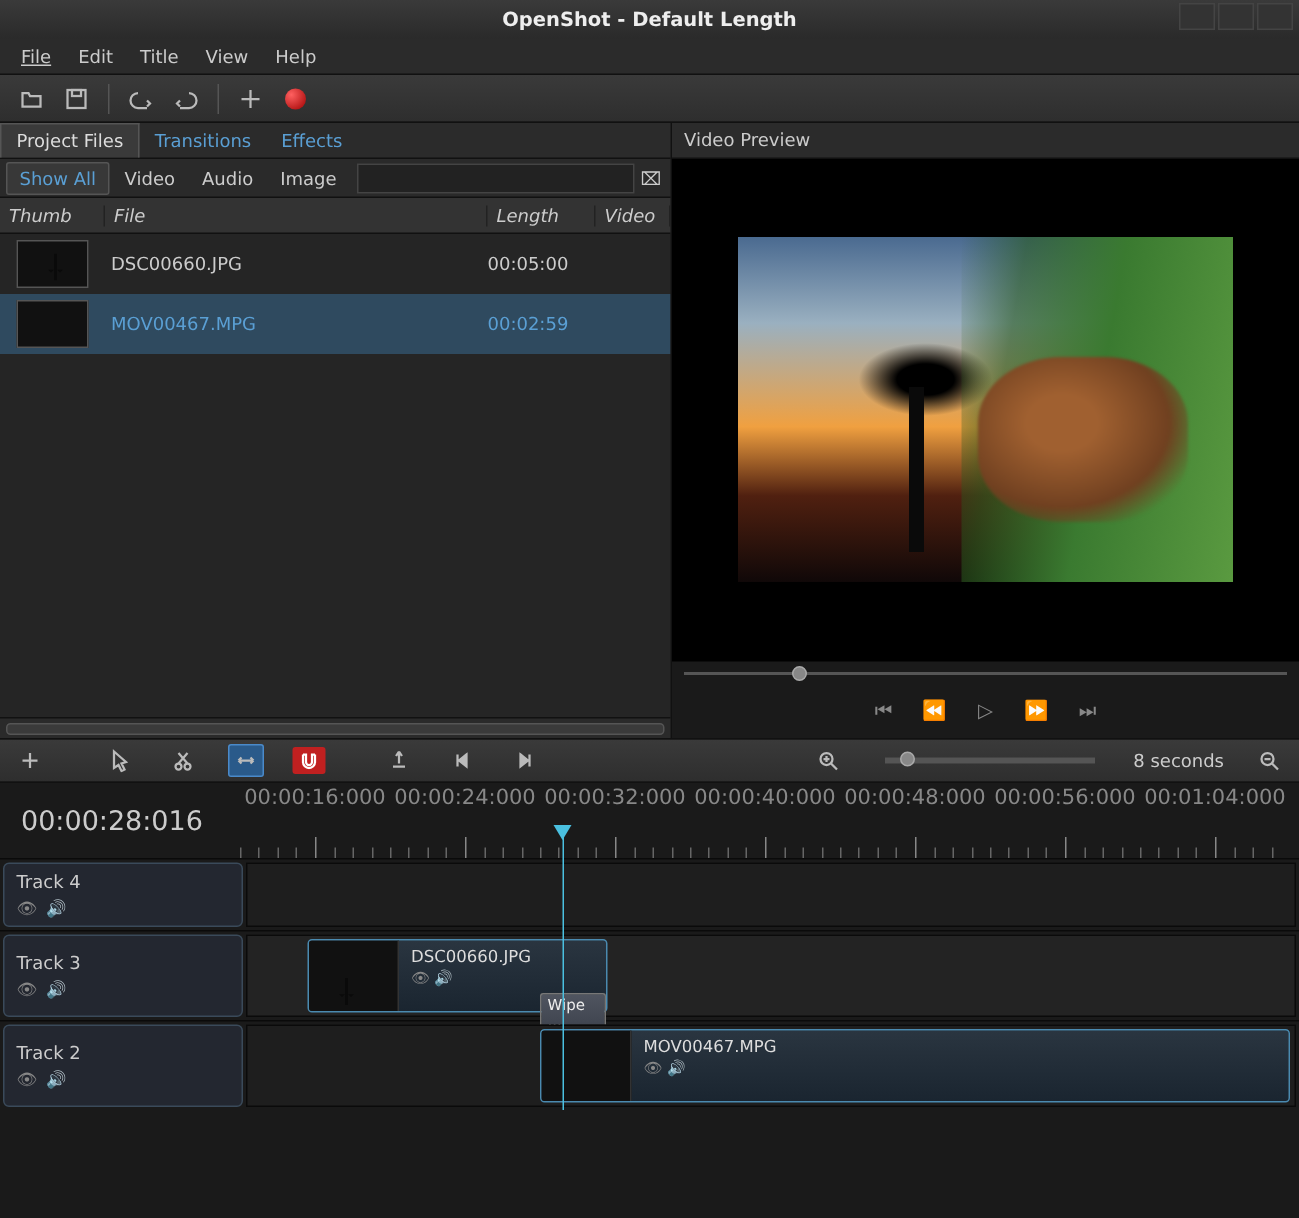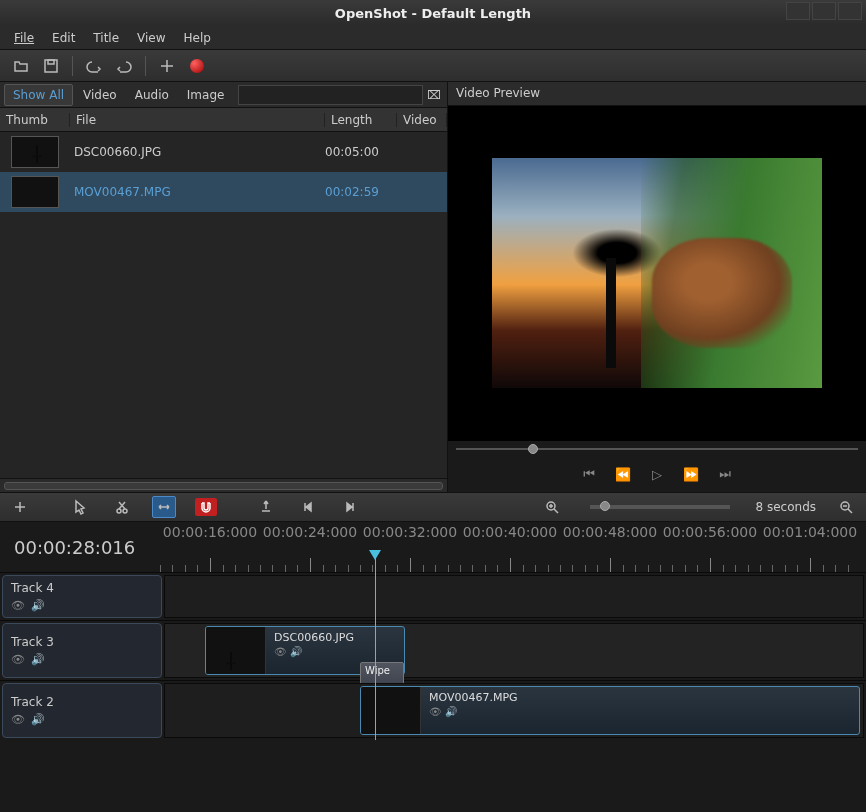--- a/index.html
+++ b/index.html
@@ -33,21 +33,21 @@
 
 
 .filter-row { height: 26px; background: #2a2a2a; display: flex; align-items: center; padding: 0 4px; gap: 2px; border-bottom: 1px solid #111; }
 .filter-row .fbtn { padding: 3px 8px; border-radius: 2px; cursor: pointer; text-align: center; }
 .filter-row .fbtn.active { color: #5a9fd4; background: #383838; border: 1px solid #555; }
 .filter-row input { flex: 1; background: #222; border: 1px solid #444; color: #ccc; height: 20px; padding: 0 4px; margin-left: 4px; }
 .filter-row .clear { width: 18px; text-align: center; cursor: pointer; }
 
 
 .file-header { height: 24px; background: #333; display: flex; align-items: center; border-bottom: 1px solid #111; }
-.file-header div { padding: 0 6px; border-right: 1px solid #222; }
+.file-header div { padding: 0 6px; border-right: 1px solid #222; font-style: italic; }
 .col-thumb { width: 70px; }
 .col-file { flex: 1; }
 .col-len { width: 72px; }
 .col-label { width: 50px; }
 .file-list { flex: 1; background: #252525; overflow: auto; }
 .file-row { height: 40px; display: flex; align-items: center; padding: 0 0; cursor: pointer; }
 .file-row.selected { background: #2f4a5f; color: #5a9fd4; }
 .file-row .thumb { width: 70px; display: flex; justify-content: center; }
 .file-row .thumb .imgbox { width: 48px; height: 32px; background: #111; border: 1px solid #555; overflow: hidden; }
 .file-row .fname { flex: 1; padding-left: 4px; }
@@ -176,20 +176,25 @@
       </svg>
     </div>
   <div class="tbtn">
       <div class="record"></div>
     </div>
 </div>
 
 <div class="main">
 
   <div class="left-panel">
+    <div class="tabs">
+      <div class="tab active">Project Files</div>
+      <div class="tab">Transitions</div>
+      <div class="tab">Effects</div>
+    </div>
     <div class="filter-row">
       <div class="fbtn active">Show All</div>
       <div class="fbtn">Video</div>
       <div class="fbtn">Audio</div>
       <div class="fbtn">Image</div>
       <input placeholder="" style="">
       <div class="clear">⌧</div>
     </div>
     <div class="file-header">
       <div class="col-thumb">Thumb</div>

